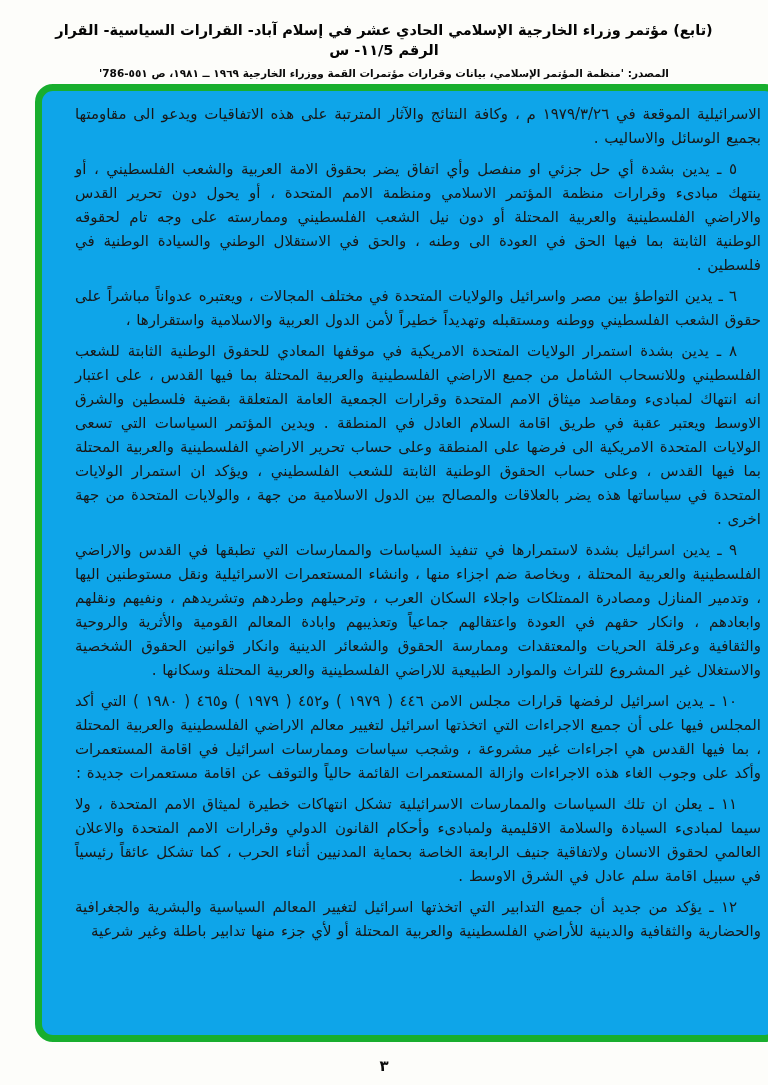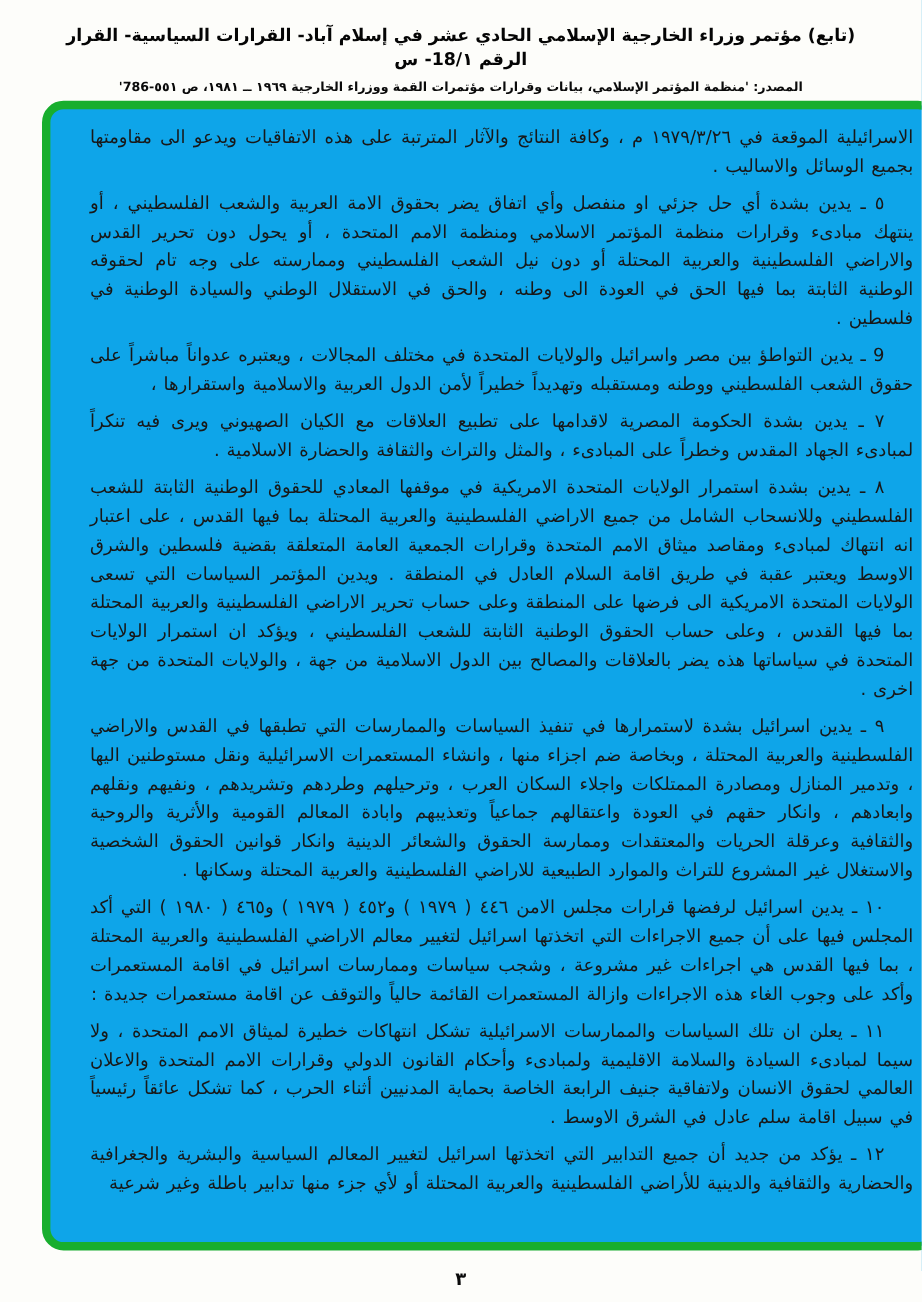--- a/index.html
+++ b/index.html
@@ -71,29 +71,28 @@
     font-weight: bold;
     color: #0a0a0a;
   }
 </style>
 </head>
 <body>
 
 <div class="page">
 
   <div class="doc-header">
-    <div class="doc-title">(تابع) مؤتمر وزراء الخارجية الإسلامي الحادي عشر في إسلام آباد- القرارات السياسية- القرار الرقم 18/١- س</div>
+    <div class="doc-title">(تابع) مؤتمر وزراء الخارجية الإسلامي الحادي عشر في إسلام آباد- القرارات السياسية- القرار الرقم ١١/5- س</div>
     <div class="doc-source">المصدر: 'منظمة المؤتمر الإسلامي، بيانات وقرارات مؤتمرات القمة ووزراء الخارجية ١٩٦٩ ــ ١٩٨١، ص ٥٥١-786'</div>
   </div>
 
   <div class="highlight-frame">
     <p class="para para-cont">الاسرائيلية الموقعة في ١٩٧٩/٣/٢٦ م ، وكافة النتائج والآثار المترتبة على هذه الاتفاقيات ويدعو الى مقاومتها بجميع الوسائل والاساليب .</p>
     <p class="para">٥ ـ يدين بشدة أي حل جزئي او منفصل وأي اتفاق يضر بحقوق الامة العربية والشعب الفلسطيني ، أو ينتهك مبادىء وقرارات منظمة المؤتمر الاسلامي ومنظمة الامم المتحدة ، أو يحول دون تحرير القدس والاراضي الفلسطينية والعربية المحتلة أو دون نيل الشعب الفلسطيني وممارسته على وجه تام لحقوقه الوطنية الثابتة بما فيها الحق في العودة الى وطنه ، والحق في الاستقلال الوطني والسيادة الوطنية في فلسطين .</p>
-    <p class="para">9 ـ يدين التواطؤ بين مصر واسرائيل والولايات المتحدة في مختلف المجالات ، ويعتبره عدواناً مباشراً على حقوق الشعب الفلسطيني ووطنه ومستقبله وتهديداً خطيراً لأمن الدول العربية والاسلامية واستقرارها ،</p>
-    <p class="para">٧ ـ يدين بشدة الحكومة المصرية لاقدامها على تطبيع العلاقات مع الكيان الصهيوني ويرى فيه تنكراً لمبادىء الجهاد المقدس وخطراً على المبادىء ، والمثل والتراث والثقافة والحضارة الاسلامية .</p>
+    <p class="para">٦ ـ يدين التواطؤ بين مصر واسرائيل والولايات المتحدة في مختلف المجالات ، ويعتبره عدواناً مباشراً على حقوق الشعب الفلسطيني ووطنه ومستقبله وتهديداً خطيراً لأمن الدول العربية والاسلامية واستقرارها ،</p>
     <p class="para">٨ ـ يدين بشدة استمرار الولايات المتحدة الامريكية في موقفها المعادي للحقوق الوطنية الثابتة للشعب الفلسطيني وللانسحاب الشامل من جميع الاراضي الفلسطينية والعربية المحتلة بما فيها القدس ، على اعتبار انه انتهاك لمبادىء ومقاصد ميثاق الامم المتحدة وقرارات الجمعية العامة المتعلقة بقضية فلسطين والشرق الاوسط ويعتبر عقبة في طريق اقامة السلام العادل في المنطقة . ويدين المؤتمر السياسات التي تسعى الولايات المتحدة الامريكية الى فرضها على المنطقة وعلى حساب تحرير الاراضي الفلسطينية والعربية المحتلة بما فيها القدس ، وعلى حساب الحقوق الوطنية الثابتة للشعب الفلسطيني ، ويؤكد ان استمرار الولايات المتحدة في سياساتها هذه يضر بالعلاقات والمصالح بين الدول الاسلامية من جهة ، والولايات المتحدة من جهة اخرى .</p>
     <p class="para">٩ ـ يدين اسرائيل بشدة لاستمرارها في تنفيذ السياسات والممارسات التي تطبقها في القدس والاراضي الفلسطينية والعربية المحتلة ، وبخاصة ضم اجزاء منها ، وانشاء المستعمرات الاسرائيلية ونقل مستوطنين اليها ، وتدمير المنازل ومصادرة الممتلكات واجلاء السكان العرب ، وترحيلهم وطردهم وتشريدهم ، ونفيهم ونقلهم وابعادهم ، وانكار حقهم في العودة واعتقالهم جماعياً وتعذيبهم وابادة المعالم القومية والأثرية والروحية والثقافية وعرقلة الحريات والمعتقدات وممارسة الحقوق والشعائر الدينية وانكار قوانين الحقوق الشخصية والاستغلال غير المشروع للتراث والموارد الطبيعية للاراضي الفلسطينية والعربية المحتلة وسكانها .</p>
     <p class="para">١٠ ـ يدين اسرائيل لرفضها قرارات مجلس الامن ٤٤٦ ( ١٩٧٩ ) و٤٥٢ ( ١٩٧٩ ) و٤٦٥ ( ١٩٨٠ ) التي أكد المجلس فيها على أن جميع الاجراءات التي اتخذتها اسرائيل لتغيير معالم الاراضي الفلسطينية والعربية المحتلة ، بما فيها القدس هي اجراءات غير مشروعة ، وشجب سياسات وممارسات اسرائيل في اقامة المستعمرات وأكد على وجوب الغاء هذه الاجراءات وازالة المستعمرات القائمة حالياً والتوقف عن اقامة مستعمرات جديدة :</p>
     <p class="para">١١ ـ يعلن ان تلك السياسات والممارسات الاسرائيلية تشكل انتهاكات خطيرة لميثاق الامم المتحدة ، ولا سيما لمبادىء السيادة والسلامة الاقليمية ولمبادىء وأحكام القانون الدولي وقرارات الامم المتحدة والاعلان العالمي لحقوق الانسان ولاتفاقية جنيف الرابعة الخاصة بحماية المدنيين أثناء الحرب ، كما تشكل عائقاً رئيسياً في سبيل اقامة سلم عادل في الشرق الاوسط .</p>
     <p class="para">١٢ ـ يؤكد من جديد أن جميع التدابير التي اتخذتها اسرائيل لتغيير المعالم السياسية والبشرية والجغرافية والحضارية والثقافية والدينية للأراضي الفلسطينية والعربية المحتلة أو لأي جزء منها تدابير باطلة وغير شرعية</p>
   </div>
 
   <div class="page-number">٣</div>
 
 </div>

